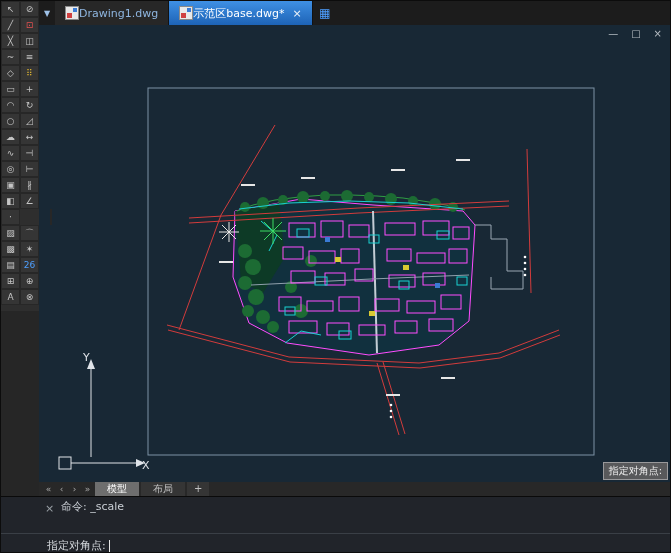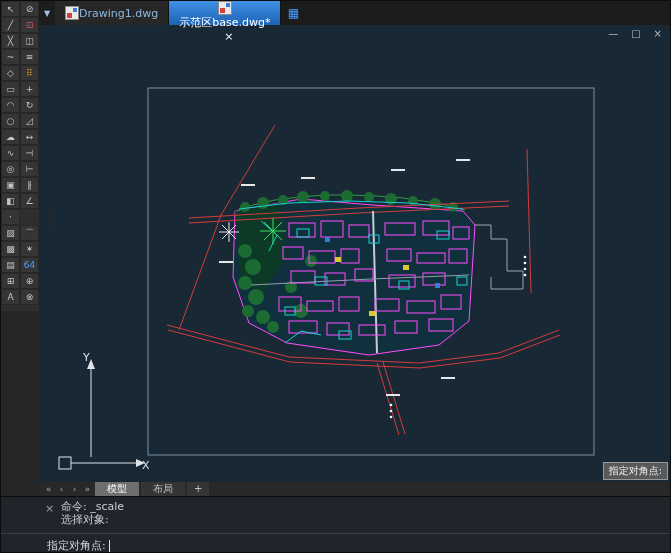--- a/index.html
+++ b/index.html
@@ -10,21 +10,21 @@
   .left-toolbar{position:absolute;left:0;top:0;width:38px;height:310px;background:#2e2e2e;display:flex;z-index:3;}
   .tool-col{width:19px;display:flex;flex-direction:column;}
   .tool-btn{height:16px;display:flex;align-items:center;justify-content:center;font-size:9px;color:#c4c4c4;
             background:#353535;border:1px solid #272727;box-sizing:border-box;cursor:pointer;overflow:hidden;}
 
   
   .doc-tabbar{position:absolute;left:38px;top:0;right:0;height:24px;background:#1c1c1c;display:flex;align-items:stretch;z-index:2;}
   .tab-dropdown{width:16px;display:flex;align-items:center;justify-content:center;color:#9fc2e8;font-size:8px;cursor:pointer;}
   .doc-tab{display:flex;align-items:center;padding:0 10px;font-size:11px;color:#8fb6e0;background:#272727;
            border-right:1px solid #121212;cursor:pointer;white-space:nowrap;}
-  .doc-tab.active{background:linear-gradient(#3f90e4,#1d63b6);color:#fff;flex-direction:column;}
+  .doc-tab.active{background:linear-gradient(#3f90e4,#1d63b6);color:#fff;}
   .tab-close{margin-left:8px;font-size:11px;color:#eef3f8;cursor:pointer;}
   .new-tab-btn{width:24px;display:flex;align-items:center;justify-content:center;color:#4d9fff;font-size:12px;cursor:pointer;}
   .dwg-icon{width:12px;height:12px;background:#e9e9e9;border:1px solid #8a8a8a;position:relative;flex:0 0 auto;}
   .dwg-icon::after{content:"";position:absolute;left:1px;bottom:1px;width:5px;height:5px;background:#d04040;}
   .dwg-icon::before{content:"";position:absolute;right:1px;top:1px;width:4px;height:4px;background:#3a7bd5;}
 
   
   .canvas{position:absolute;left:38px;top:24px;width:633px;height:457px;background:#182835;overflow:hidden;}
   .canvas svg{position:absolute;left:0;top:0;}
   .ucs-svg{pointer-events:none;}
@@ -86,21 +86,21 @@
         <div class="tool-btn">↻</div>
         <div class="tool-btn">◿</div>
         <div class="tool-btn">↔</div>
         <div class="tool-btn">⊣</div>
         <div class="tool-btn">⊢</div>
         <div class="tool-btn">∦</div>
         <div class="tool-btn">∠</div>
         <div class="tool-btn" style="color: rgb(224, 80, 80); margin-left: 30px;">10</div>
         <div class="tool-btn">⌒</div>
         <div class="tool-btn">✶</div>
-        <div class="tool-btn" style="color: rgb(77, 159, 255);">64</div>
+        <div class="tool-btn" style="color: rgb(77, 159, 255);">26</div>
         <div class="tool-btn">⊕</div>
         <div class="tool-btn">⊗</div>
       </div>
     </div>
 
   <div class="doc-tabbar">
     <span class="tab-dropdown">▼</span>
     <div class="doc-tab">
       <span class="dwg-icon"></span>
       <span class="tab-label">Drawing1.dwg</span>
@@ -249,20 +249,19 @@
     <span class="nav-btn">»</span>
     <div class="layout-tab active">模型</div>
     <div class="layout-tab">布局</div>
     <div class="layout-tab plus">+</div>
   </div>
 
   <div class="command-panel">
     <span class="cmd-close">×</span>
     <div class="cmd-history">
       <div class="cmd-line">命令: _scale</div>
-      <div class="cmd-line">选择对象:</div>
     </div>
     <div class="cmd-input">
       <span>指定对角点:</span><span class="caret"></span>
     </div>
   </div>
 
 </div>
 
 </body></html>

